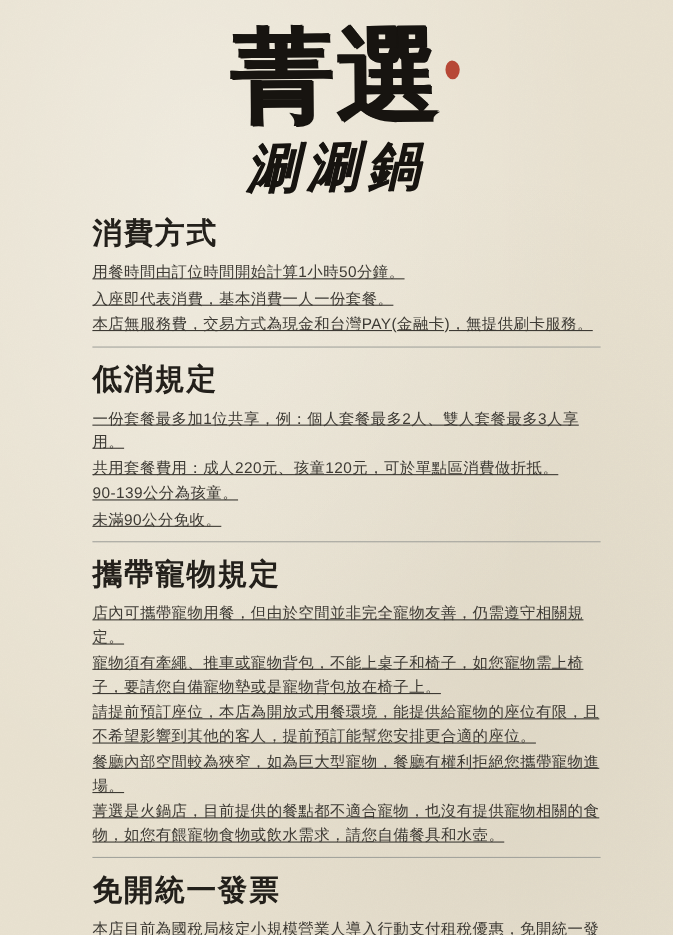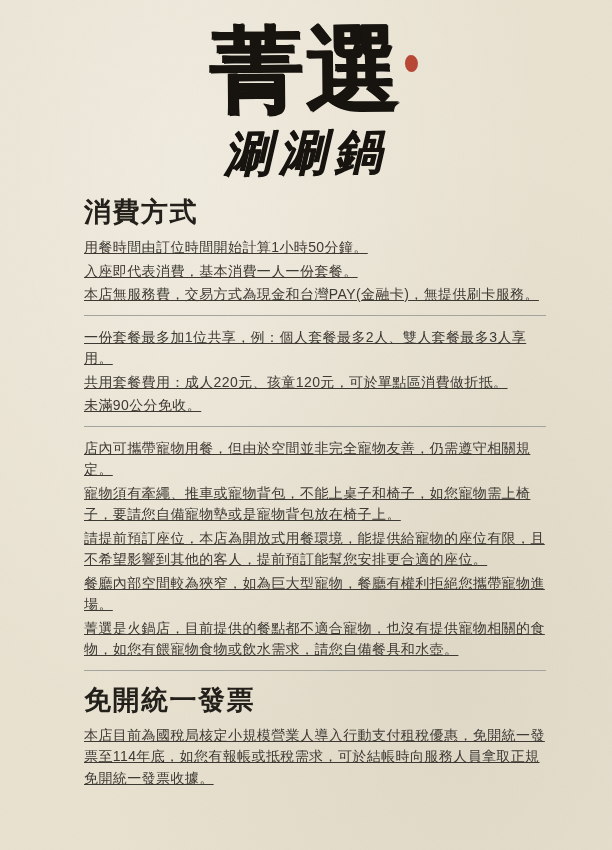--- a/index.html
+++ b/index.html
@@ -118,28 +118,31 @@
     <section class="section">
       <h2>消費方式</h2>
       <p>用餐時間由訂位時間開始計算1小時50分鐘。</p>
       <p>入座即代表消費，基本消費一人一份套餐。</p>
       <p>本店無服務費，交易方式為現金和台灣PAY(金融卡)，無提供刷卡服務。</p>
     </section>
 
     <hr class="divider" style="border-top-color: rgb(163, 164, 157);">
 
     <section class="section">
+      <h2>低消規定</h2>
       <p>一份套餐最多加1位共享，例：個人套餐最多2人、雙人套餐最多3人享用。</p>
       <p>共用套餐費用：成人220元、孩童120元，可於單點區消費做折抵。</p>
+      <p>90-139公分為孩童。</p>
       <p>未滿90公分免收。</p>
     </section>
 
     <hr class="divider" style="border-top-color: rgb(163, 164, 157);">
 
     <section class="section">
+      <h2>攜帶寵物規定</h2>
       <p>店內可攜帶寵物用餐，但由於空間並非完全寵物友善，仍需遵守相關規定。</p>
       <p>寵物須有牽繩、推車或寵物背包，不能上桌子和椅子，如您寵物需上椅子，要請您自備寵物墊或是寵物背包放在椅子上。</p>
       <p>請提前預訂座位，本店為開放式用餐環境，能提供給寵物的座位有限，且不希望影響到其他的客人，提前預訂能幫您安排更合適的座位。</p>
       <p>餐廳內部空間較為狹窄，如為巨大型寵物，餐廳有權利拒絕您攜帶寵物進場。</p>
       <p>菁選是火鍋店，目前提供的餐點都不適合寵物，也沒有提供寵物相關的食物，如您有餵寵物食物或飲水需求，請您自備餐具和水壺。</p>
     </section>
 
     <hr class="divider" style="border-top-color: rgb(163, 164, 157);">
 
     <section class="section">

